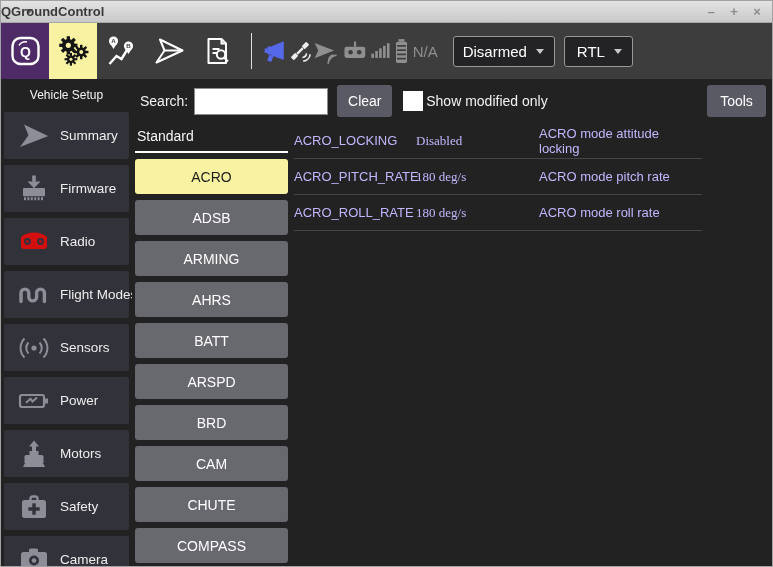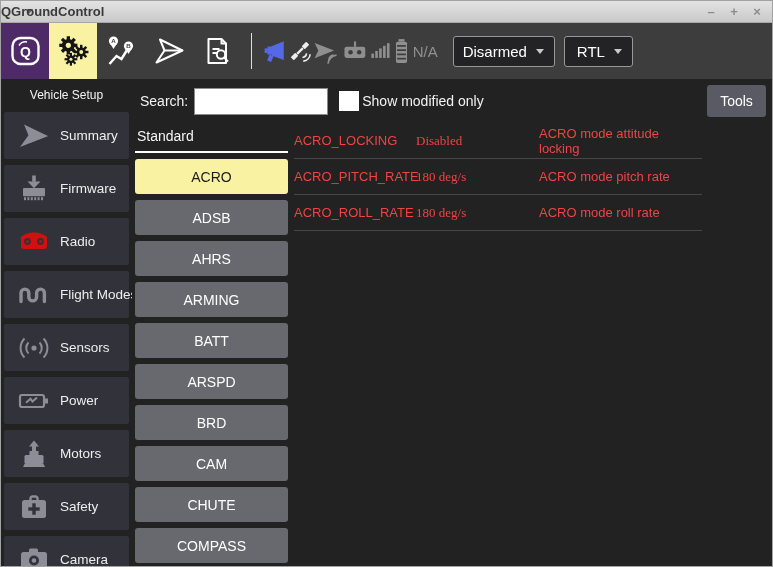--- a/index.html
+++ b/index.html
@@ -53,21 +53,21 @@
   .checkbox{width:20px;height:20px;background:#fff;margin-left:11px;flex:none;}
   .chk-label{color:#f2f2f2;font-size:14px;margin-left:3px;}
   .btn-tools{margin-left:auto;margin-right:6px;width:59px;}
   
   .categories{position:absolute;left:134px;top:44px;width:153px;bottom:0;overflow:hidden;}
   .group-title{color:#f5f5f5;font-size:14px;padding:5px 0 7px 2px;border-bottom:2px solid #fff;}
   .cat-btn{height:35px;margin-top:6px;background:#68686f;border-radius:3px;display:flex;align-items:center;justify-content:center;font-size:14px;color:#fff;}
   .cat-btn.selected{background:var(--selected-yellow,#f8f19f);color:#1c1c1c;}
   
   .param-table{position:absolute;left:293px;top:44px;width:408px;bottom:0;}
-  .param-row{height:36px;display:flex;align-items:center;border-bottom:1px solid #464646;color:#ef4444;font-size:13px;}
+  .param-row{height:36px;display:flex;align-items:center;border-bottom:1px solid #464646;color:#c4b5fd;font-size:13px;}
   .p-name{width:122px;flex:none;}
   .p-value{width:123px;flex:none;font-family:Liberation Serif, serif;}
   .p-desc{flex:1;}
 </style>
 </head>
 <body>
 
 <div id="window">
 
   <div class="titlebar">
@@ -342,32 +342,33 @@
               </svg>
             </span>
     <span class="tile-label">Camera</span>
   </div>
         </div>
     </div>
 
     <div class="search-row">
       <span class="search-label">Search:</span>
       <input class="search-input" type="text" value="" style="">
+      <button class="btn btn-clear">Clear</button>
       <span class="checkbox"></span>
       <span class="chk-label">Show modified only</span>
       <button class="btn btn-tools">Tools</button>
     </div>
 
     <div class="categories">
       <div class="group-title">Standard</div>
       <div id="cat-buttons">
           <div class="cat-btn selected">ACRO</div>
           <div class="cat-btn">ADSB</div>
+          <div class="cat-btn">ARMING</div>
           <div class="cat-btn">AHRS</div>
-          <div class="cat-btn">ARMING</div>
           <div class="cat-btn">BATT</div>
           <div class="cat-btn">ARSPD</div>
           <div class="cat-btn">BRD</div>
           <div class="cat-btn">CAM</div>
           <div class="cat-btn">CHUTE</div>
           <div class="cat-btn">COMPASS</div>
         </div>
     </div>
 
     <div class="param-table" id="param-table">

